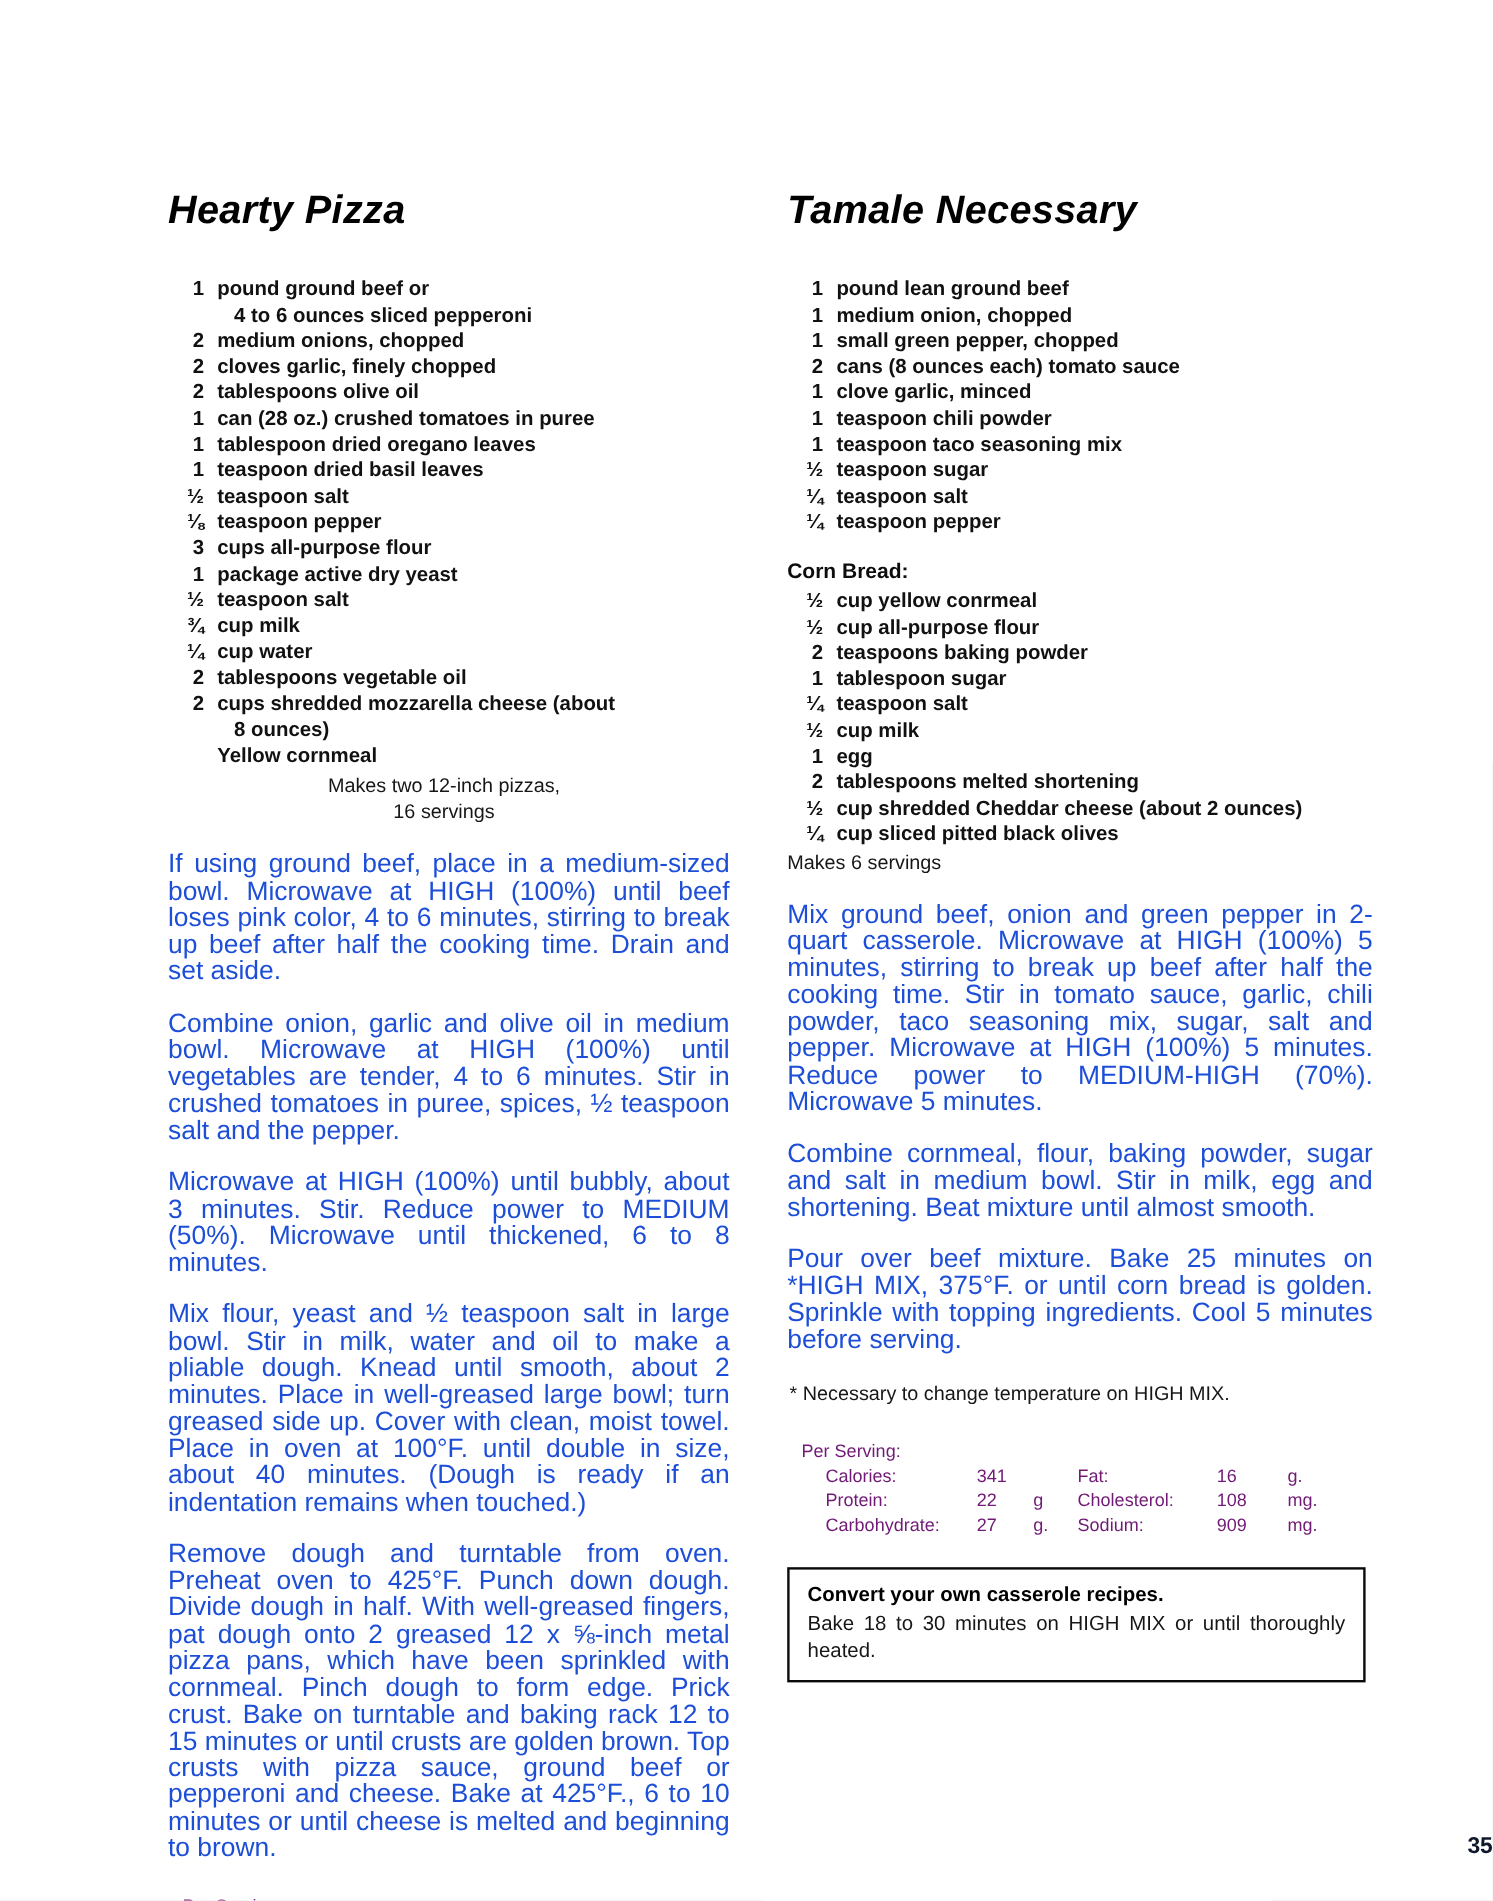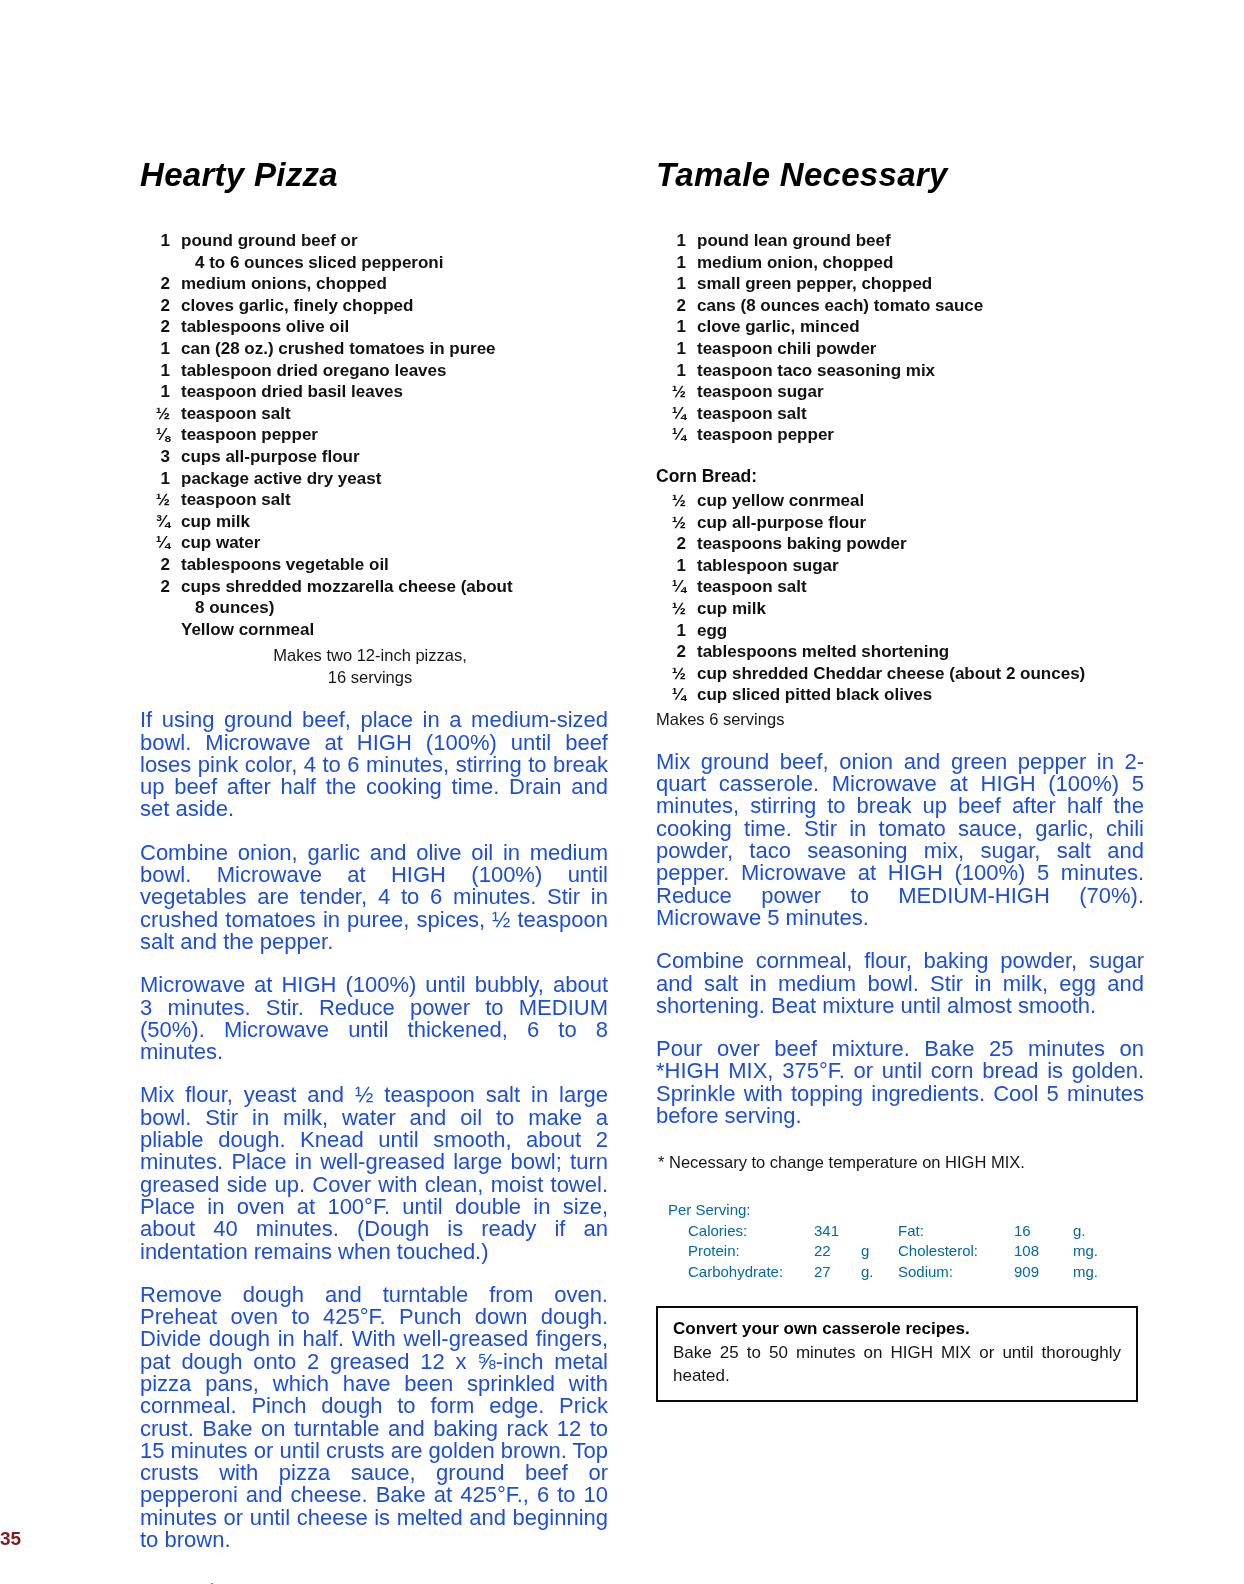--- a/index.html
+++ b/index.html
@@ -33,33 +33,33 @@
   .yield-single{
     text-align:left;font-size:16.5px;line-height:22px;
     margin:2px 24px 0 0;color:#161616;
   }
   p.body{
     font-size:22px;line-height:22.3px;margin:21px 0 0 0;
     text-align:justify;color:#1d4ed8;
   }
   h2.subhead{font-size:17.5px;font-weight:700;color:#0d0d0d;margin:20px 0 3px 0;}
   p.footnote{font-size:16.5px;margin:26px 0 0 2px;color:#161616;}
-  .nutrition{margin-top:28px;padding-left:12px;font-size:15px;line-height:20.5px;color:#0369a1;}
+  .nutrition{margin-top:28px;padding-left:12px;font-size:15px;line-height:20.5px;color:#701a75;}
   .nut-grid{display:grid;grid-template-columns:126px 40px 44px 116px 52px 44px;padding-left:20px;}
   .nut-grid .num{}
   .nut-grid .unit{padding-left:7px;}
   .callout{
     border:2.5px solid #0a0a0a;margin:24px 6px 0 0;
     padding:9px 15px 12px 15px;
   }
   .callout-title{font-weight:700;font-size:17px;line-height:23.5px;color:#000;}
   .callout-body{font-size:17px;line-height:23.5px;text-align:justify;color:#161616;}
   .pagenum{
     position:absolute;left:0;right:0;bottom:34px;
-    text-align:left;font-size:19px;font-weight:700;color:#7f1d1d;
+    text-align:right;font-size:19px;font-weight:700;color:#0f172a;
   }
 </style>
 </head>
 <body>
 
 <div class="page">
   <div class="cols">
 
     <section class="col-left">
       <h1 class="recipe-title">Hearty Pizza</h1>
@@ -299,20 +299,20 @@
             <span class="num">27</span>
             <span class="unit">g.</span>
             <span>Sodium:</span>
             <span class="num">909</span>
             <span class="unit">mg.</span>
         </div>
       </div>
 
       <div class="callout">
         <div class="callout-title">Convert your own casserole recipes.</div>
-        <div class="callout-body">Bake 25 to 50 minutes on HIGH MIX or until thoroughly heated.</div>
+        <div class="callout-body">Bake 18 to 30 minutes on HIGH MIX or until thoroughly heated.</div>
       </div>
     </section>
 
   </div>
 
   <div class="pagenum">35</div>
 </div>
 
 </body></html>

